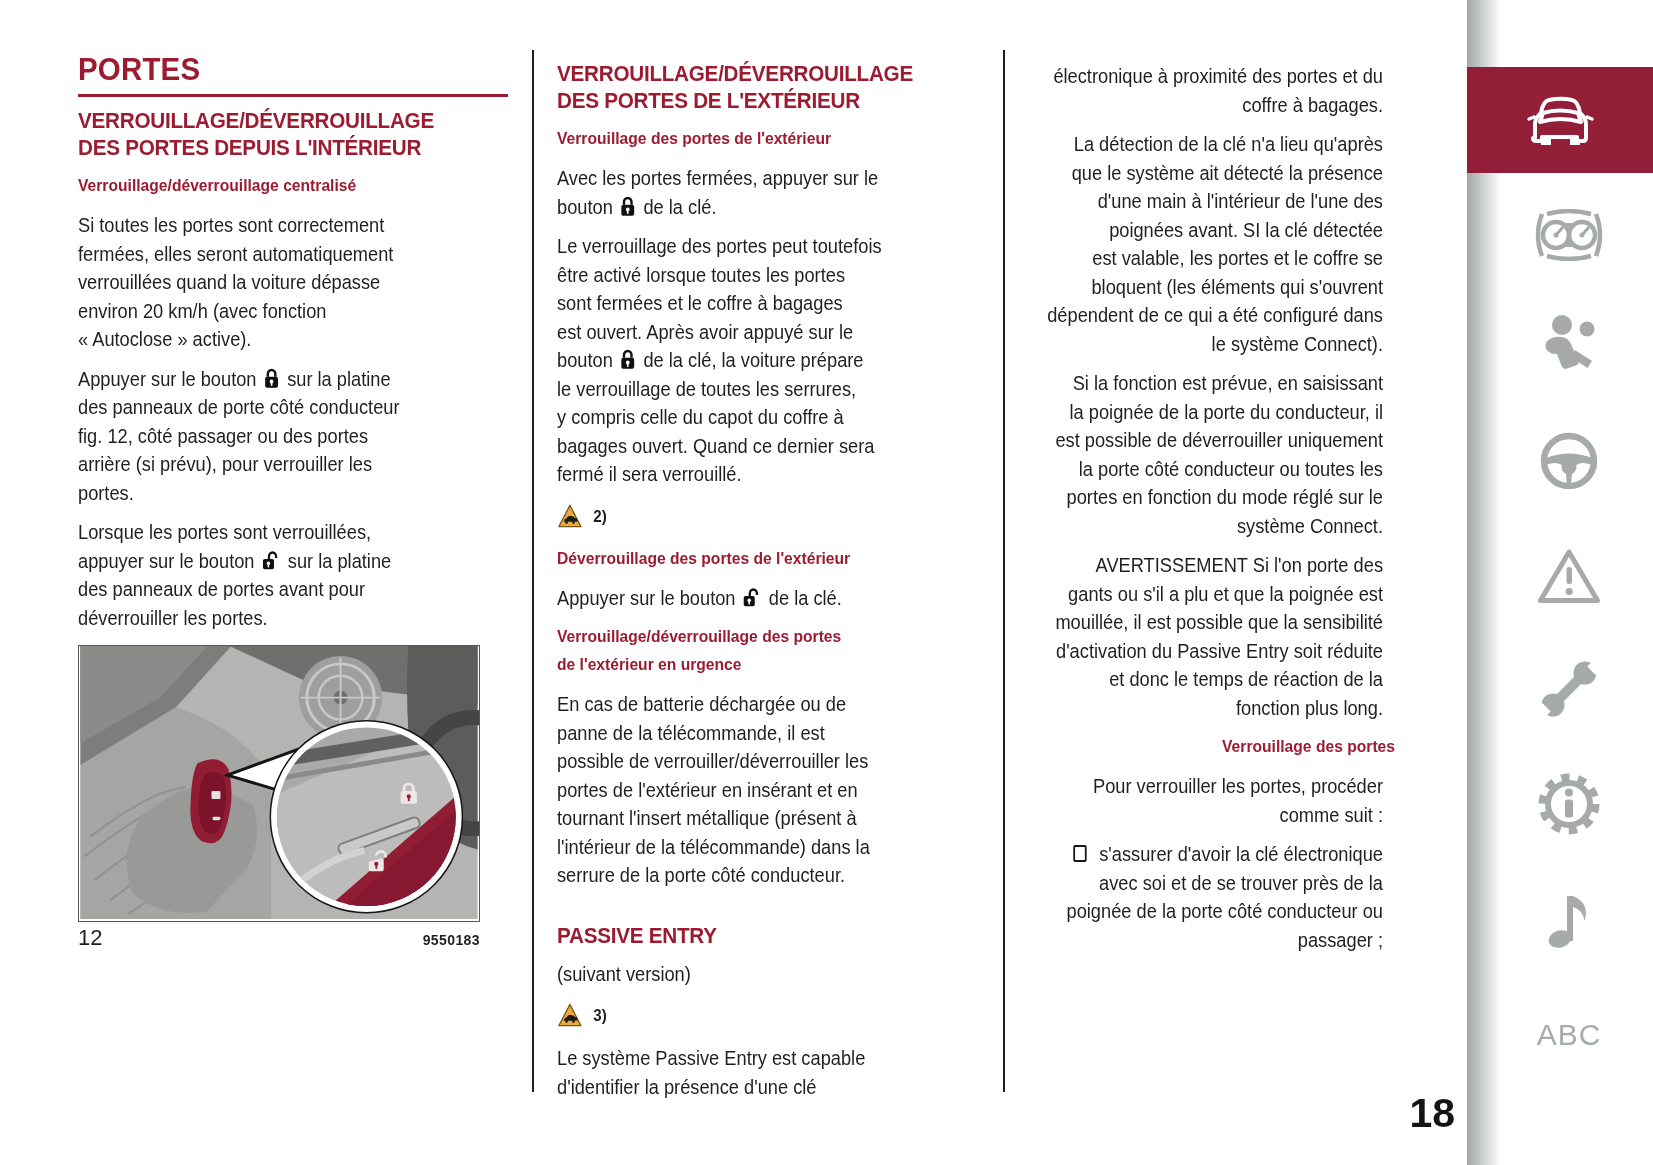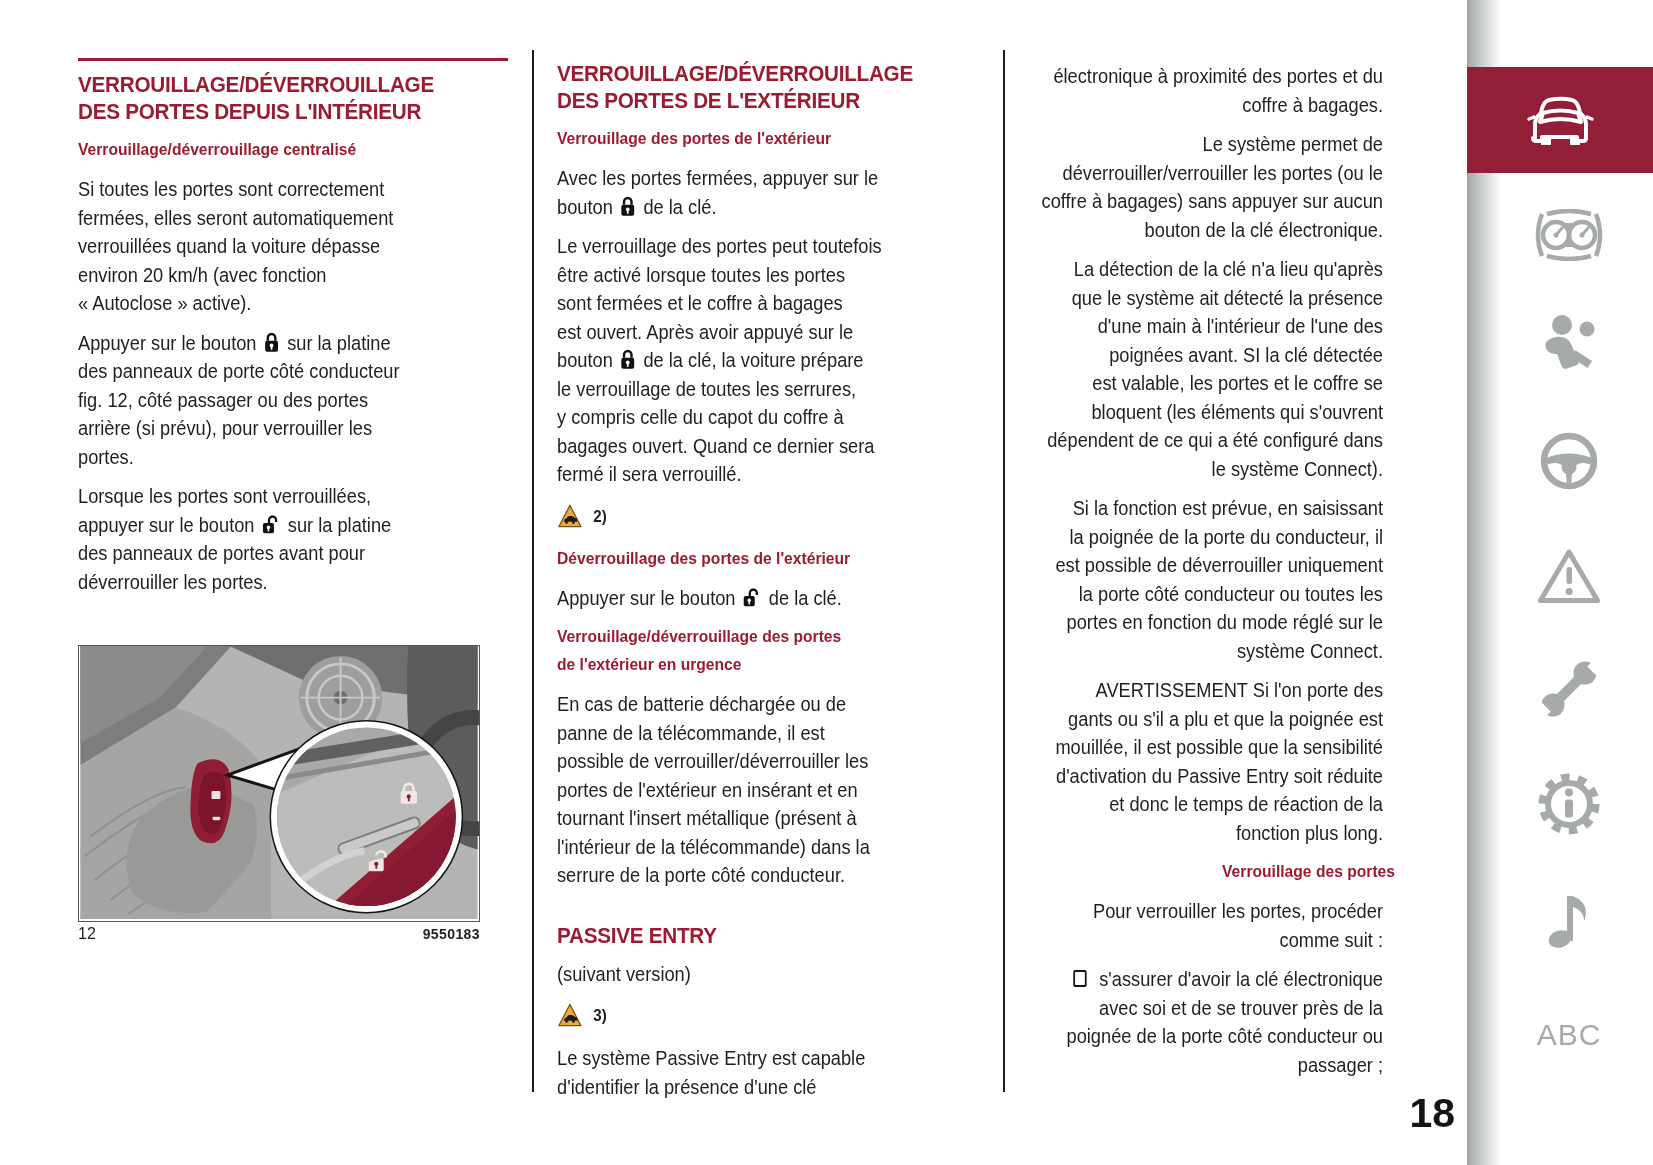--- a/index.html
+++ b/index.html
@@ -26,39 +26,42 @@
   .wicon svg{vertical-align:-7px;margin-right:7px;}
   .sqb{display:inline-block;width:11px;height:13px;border:2.5px solid #15151a;border-radius:2px;
        margin-right:8px;vertical-align:-1px;}
   
   .vline{position:absolute;top:50px;width:2px;height:1042px;background:#1d1d1b;}
   .vline-1{left:532px;} .vline-2{left:1003px;}
   
   .figure{position:absolute;left:78px;top:645px;width:400px;height:275px;border:1px solid #56565a;}
   .fig-caps{position:absolute;left:78px;top:925px;width:402px;display:flex;
             justify-content:space-between;align-items:baseline;}
-  .fig-num{font-size:16px;color:#1f1f1d;}
+  .fig-num{font-size:22px;color:#1f1f1d;}
   .fig-code{font-size:14px;font-weight:bold;letter-spacing:.4px;color:#1f1f1d;}
   
   .shadow-strip{position:absolute;left:1467px;top:0;width:34px;height:1165px;
                 background:linear-gradient(to right,rgba(144,152,152,.85),rgba(255,255,255,0));}
   .side-item{position:absolute;left:1499px;width:140px;display:flex;align-items:center;justify-content:center;}
   .side-banner{position:absolute;left:1467px;width:186px;background:var(--banner);
                display:flex;align-items:center;justify-content:center;}
   .abc{font-size:30px;font-weight:normal;color:var(--icongray);letter-spacing:1px;
        font-family:"Liberation Sans",sans-serif;}
   .pagenum{position:absolute;left:1360px;top:1090px;width:95px;text-align:right;
            font-size:41px;font-weight:bold;color:#141414;}
 </style>
 </head>
 <body>
 
 <div class="page">
 
   <div class="col col-left">
+    <div class="h1">
+      <div class="line">PORTES</div>
+    </div>
     <div class="h1-rule"></div>
     <div>
         <div class="blk-h2">
           <div class="line">VERROUILLAGE/DÉVERROUILLAGE</div>
           <div class="line">DES PORTES DEPUIS L'INTÉRIEUR</div>
         </div>
         <div class="blk-h3">
           <div class="line">Verrouillage/déverrouillage centralisé</div>
         </div>
         <div class="blk-p">
@@ -246,26 +249,20 @@
         <div class="line">d'identifier la présence d'une clé</div>
       </div>
     </div>
 
   <div class="col col-right">
       <div class="blk-p">
         <div class="line">électronique à proximité des portes et du</div>
         <div class="line">coffre à bagages.</div>
       </div>
       <div class="blk-p">
-        <div class="line">Le système permet de</div>
-        <div class="line">déverrouiller/verrouiller les portes (ou le</div>
-        <div class="line">coffre à bagages) sans appuyer sur aucun</div>
-        <div class="line">bouton de la clé électronique.</div>
-      </div>
-      <div class="blk-p">
         <div class="line">La détection de la clé n'a lieu qu'après</div>
         <div class="line">que le système ait détecté la présence</div>
         <div class="line">d'une main à l'intérieur de l'une des</div>
         <div class="line">poignées avant. SI la clé détectée</div>
         <div class="line">est valable, les portes et le coffre se</div>
         <div class="line">bloquent (les éléments qui s'ouvrent</div>
         <div class="line">dépendent de ce qui a été configuré dans</div>
         <div class="line">le système Connect).</div>
       </div>
       <div class="blk-p">

